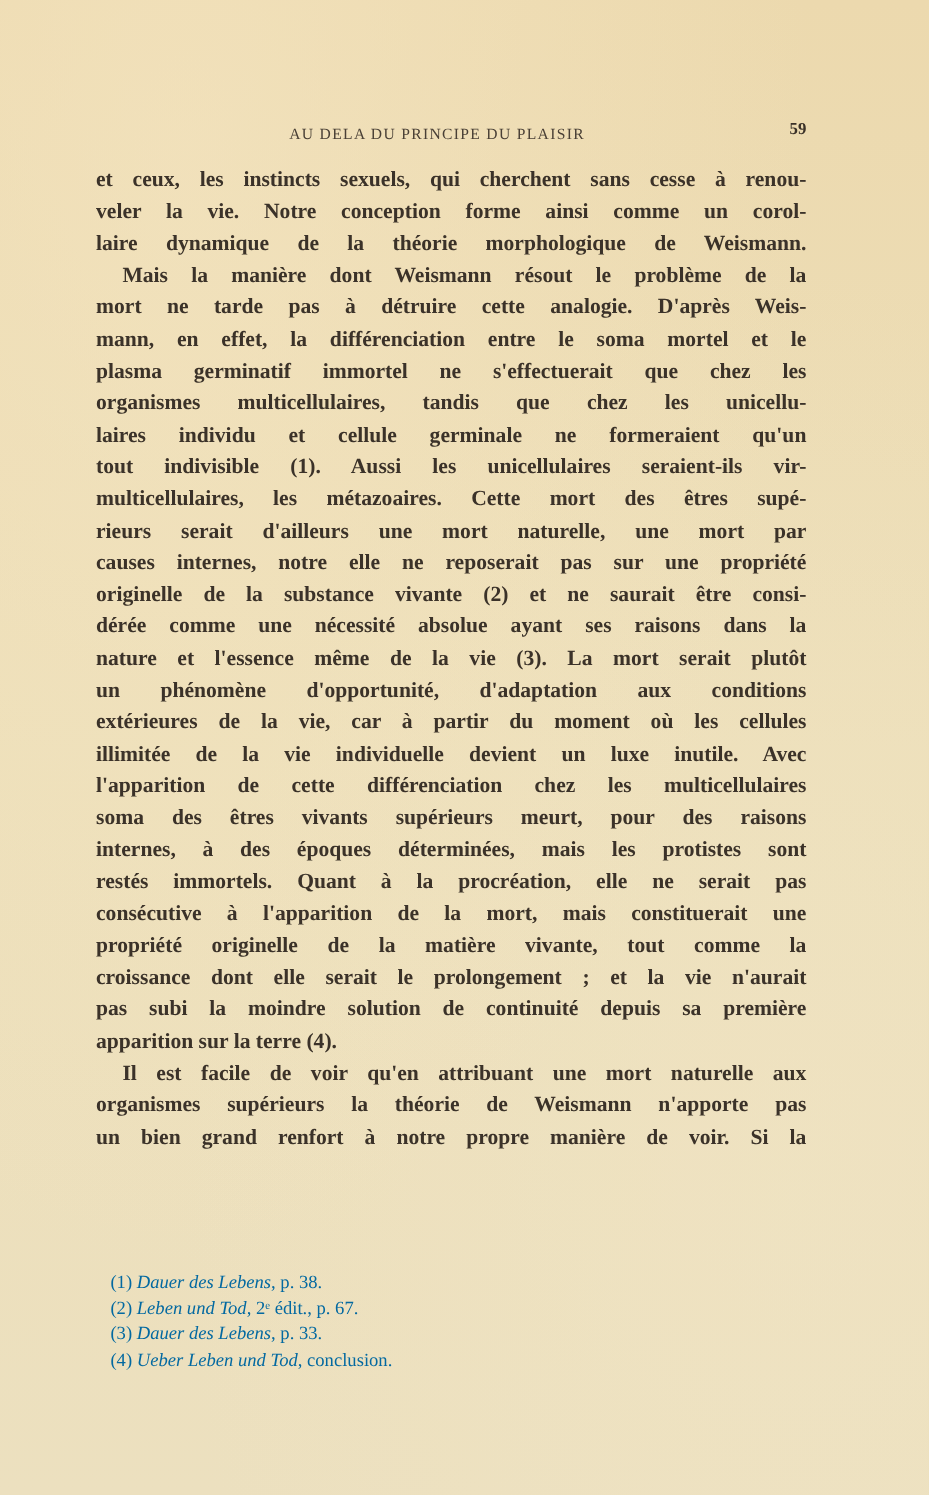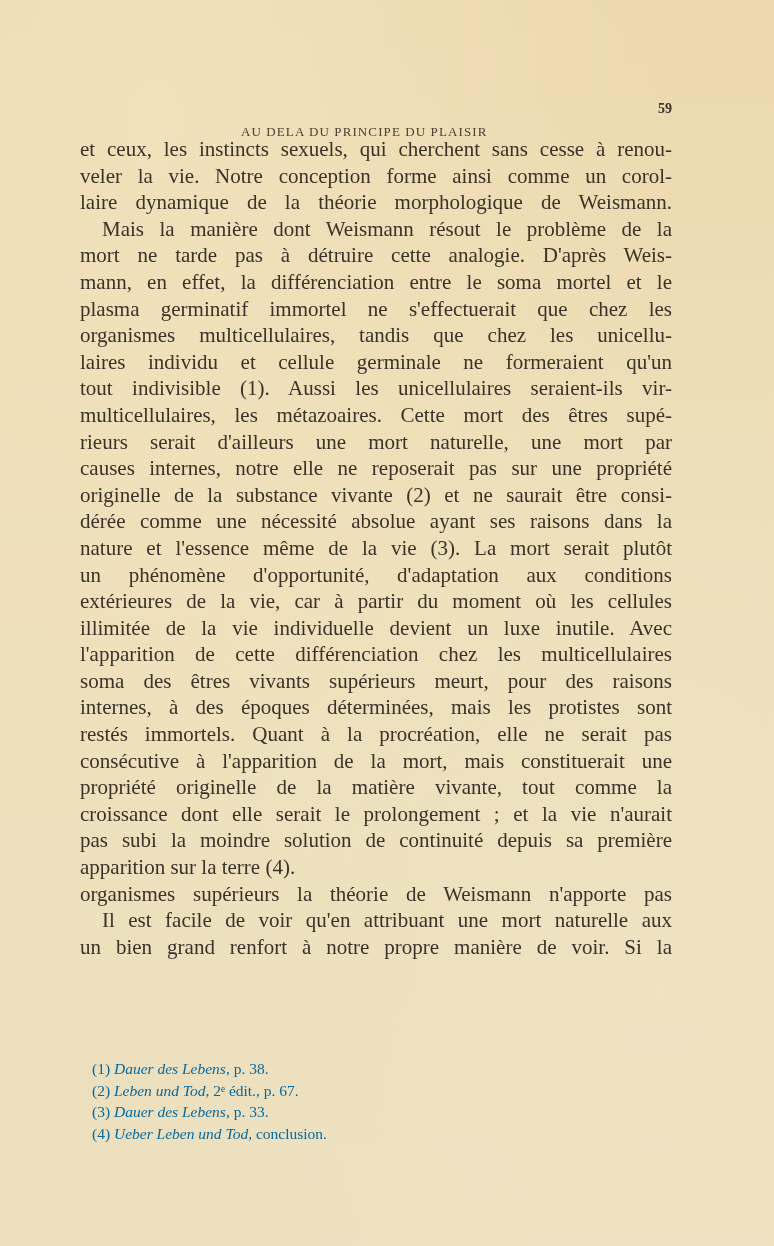--- a/index.html
+++ b/index.html
@@ -32,44 +32,44 @@
       height: 24px;
     }
     .running-title {
       position: absolute;
       left: 161px;
       top: 1px;
       font-size: 13px;
       letter-spacing: 1.1px;
       color: #4a4036;
       white-space: nowrap;
-      margin-top: 20px;
     }
     .page-number {
       position: absolute;
       right: 0;
       top: -2px;
       font-size: 14px;
       font-weight: bold;
       color: #3a3128;
     }
     .body-text {
       position: absolute;
       left: 80px;
       top: 136px;
       width: 592px;
     }
     .line {
       height: 26.6px;
       line-height: 26.6px;
-      font-size: 21px;
+      font-size: 18px;
       white-space: nowrap;
       text-align: justify;
       text-align-last: justify;
       color: #3b3229;
+      font-weight: bold;
     }
     .line.indent {
       padding-left: 22px;
     }
     .line.last {
       text-align-last: left;
     }
     .footnotes {
       position: absolute;
       left: 92px;
@@ -119,22 +119,22 @@
     <div class="line">illimitée de la vie individuelle devient un luxe inutile. Avec</div>
     <div class="line">l'apparition de cette différenciation chez les multicellulaires</div>
     <div class="line">soma des êtres vivants supérieurs meurt, pour des raisons</div>
     <div class="line">internes, à des époques déterminées, mais les protistes sont</div>
     <div class="line">restés immortels. Quant à la procréation, elle ne serait pas</div>
     <div class="line">consécutive à l'apparition de la mort, mais constituerait une</div>
     <div class="line">propriété originelle de la matière vivante, tout comme la</div>
     <div class="line">croissance dont elle serait le prolongement ; et la vie n'aurait</div>
     <div class="line">pas subi la moindre solution de continuité depuis sa première</div>
     <div class="line last">apparition sur la terre (4).</div>
+    <div class="line indent">Il est facile de voir qu'en attribuant une mort naturelle aux</div>
     <div class="line">organismes supérieurs la théorie de Weismann n'apporte pas</div>
-    <div class="line indent">Il est facile de voir qu'en attribuant une mort naturelle aux</div>
     <div class="line">un bien grand renfort à notre propre manière de voir. Si la</div>
   </div>
 
   <div class="footnotes">
     <div class="fn">
       <span class="num">(1)</span>
       <span class="title">Dauer des Lebens,</span><span class="ref"> p. 38.</span>
     </div>
     <div class="fn">
       <span class="num">(2)</span>

